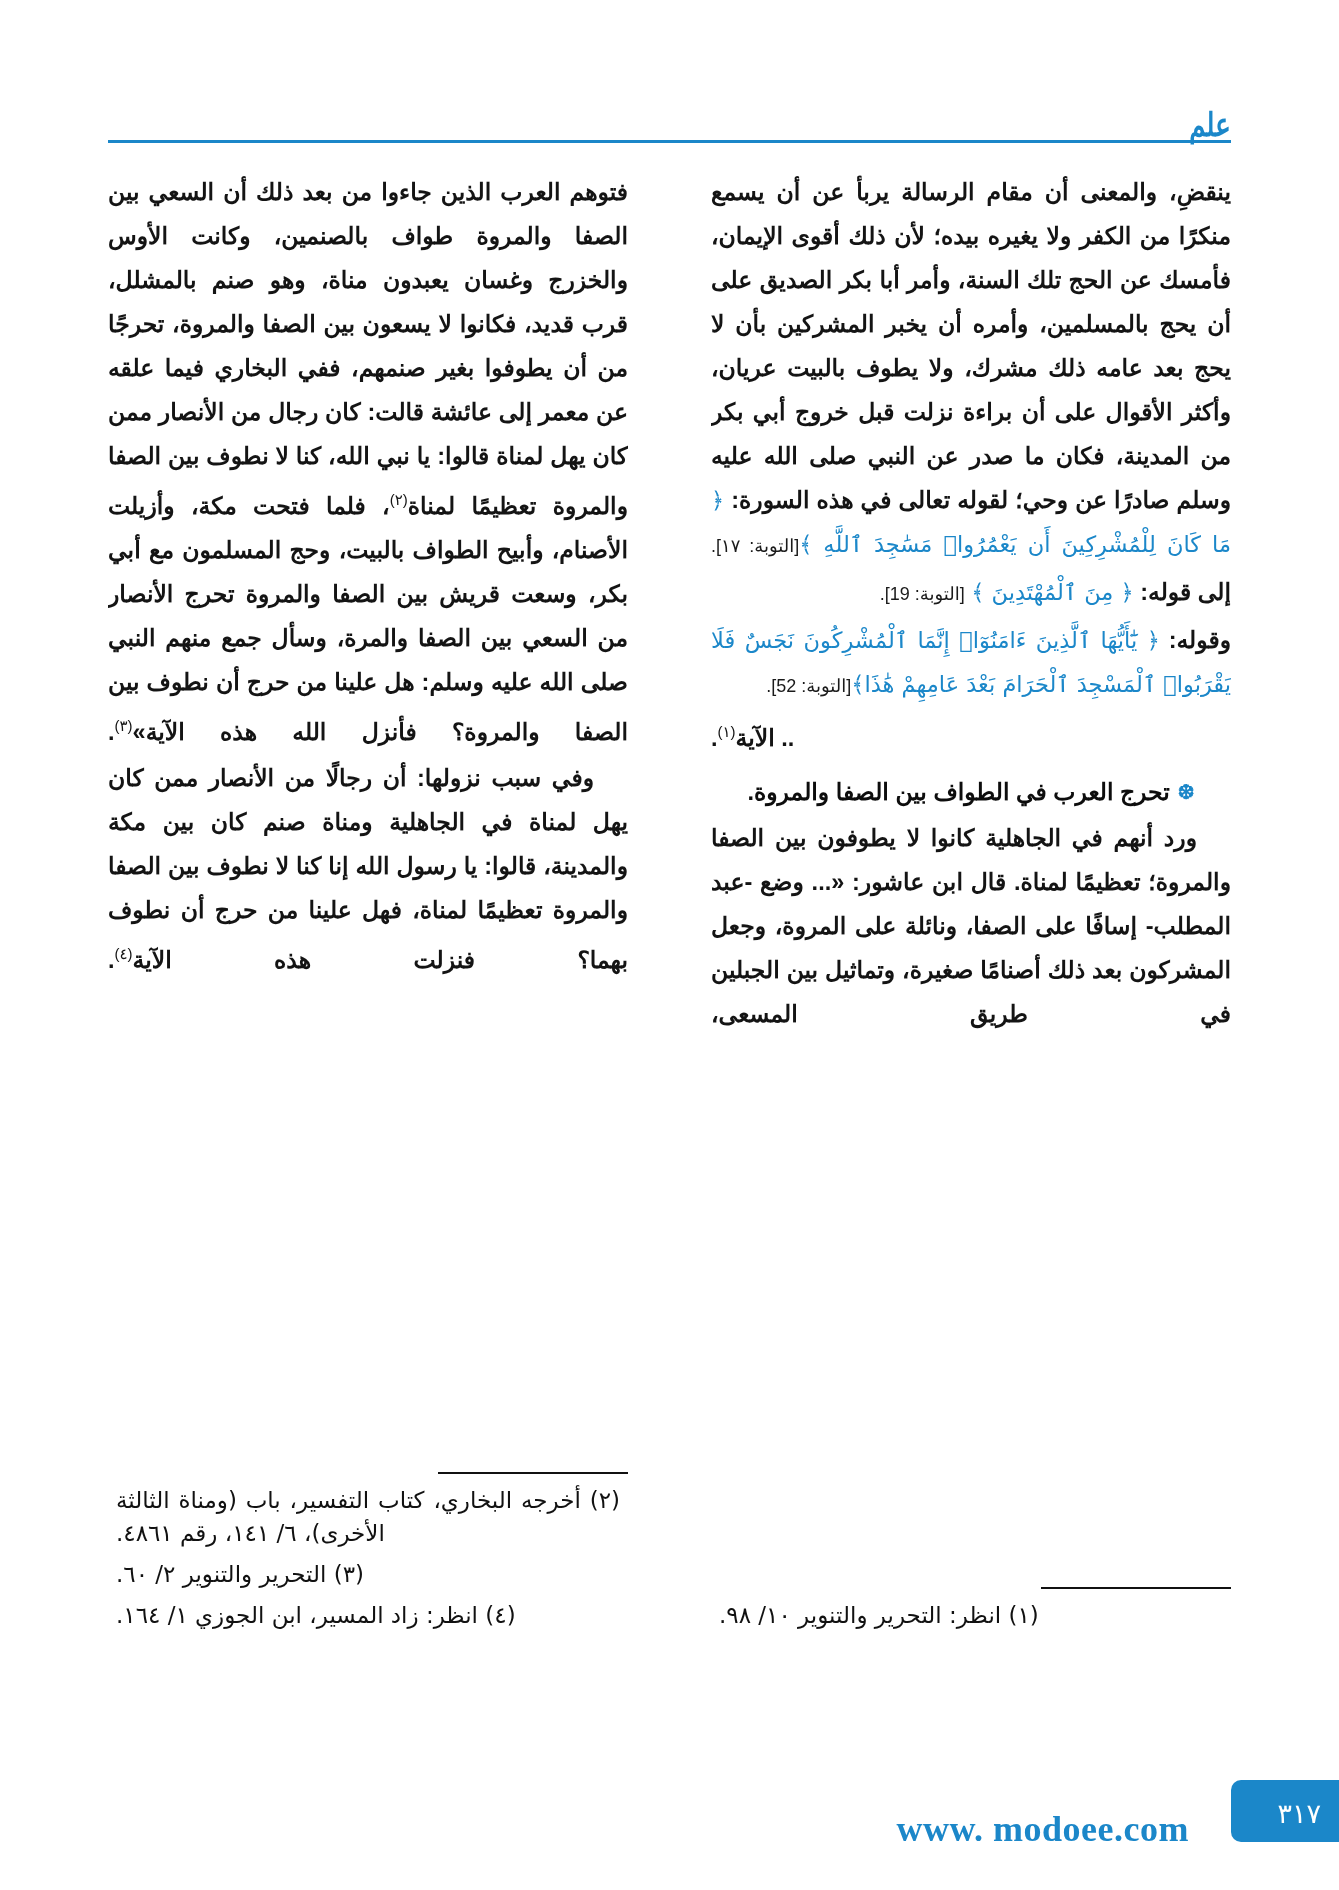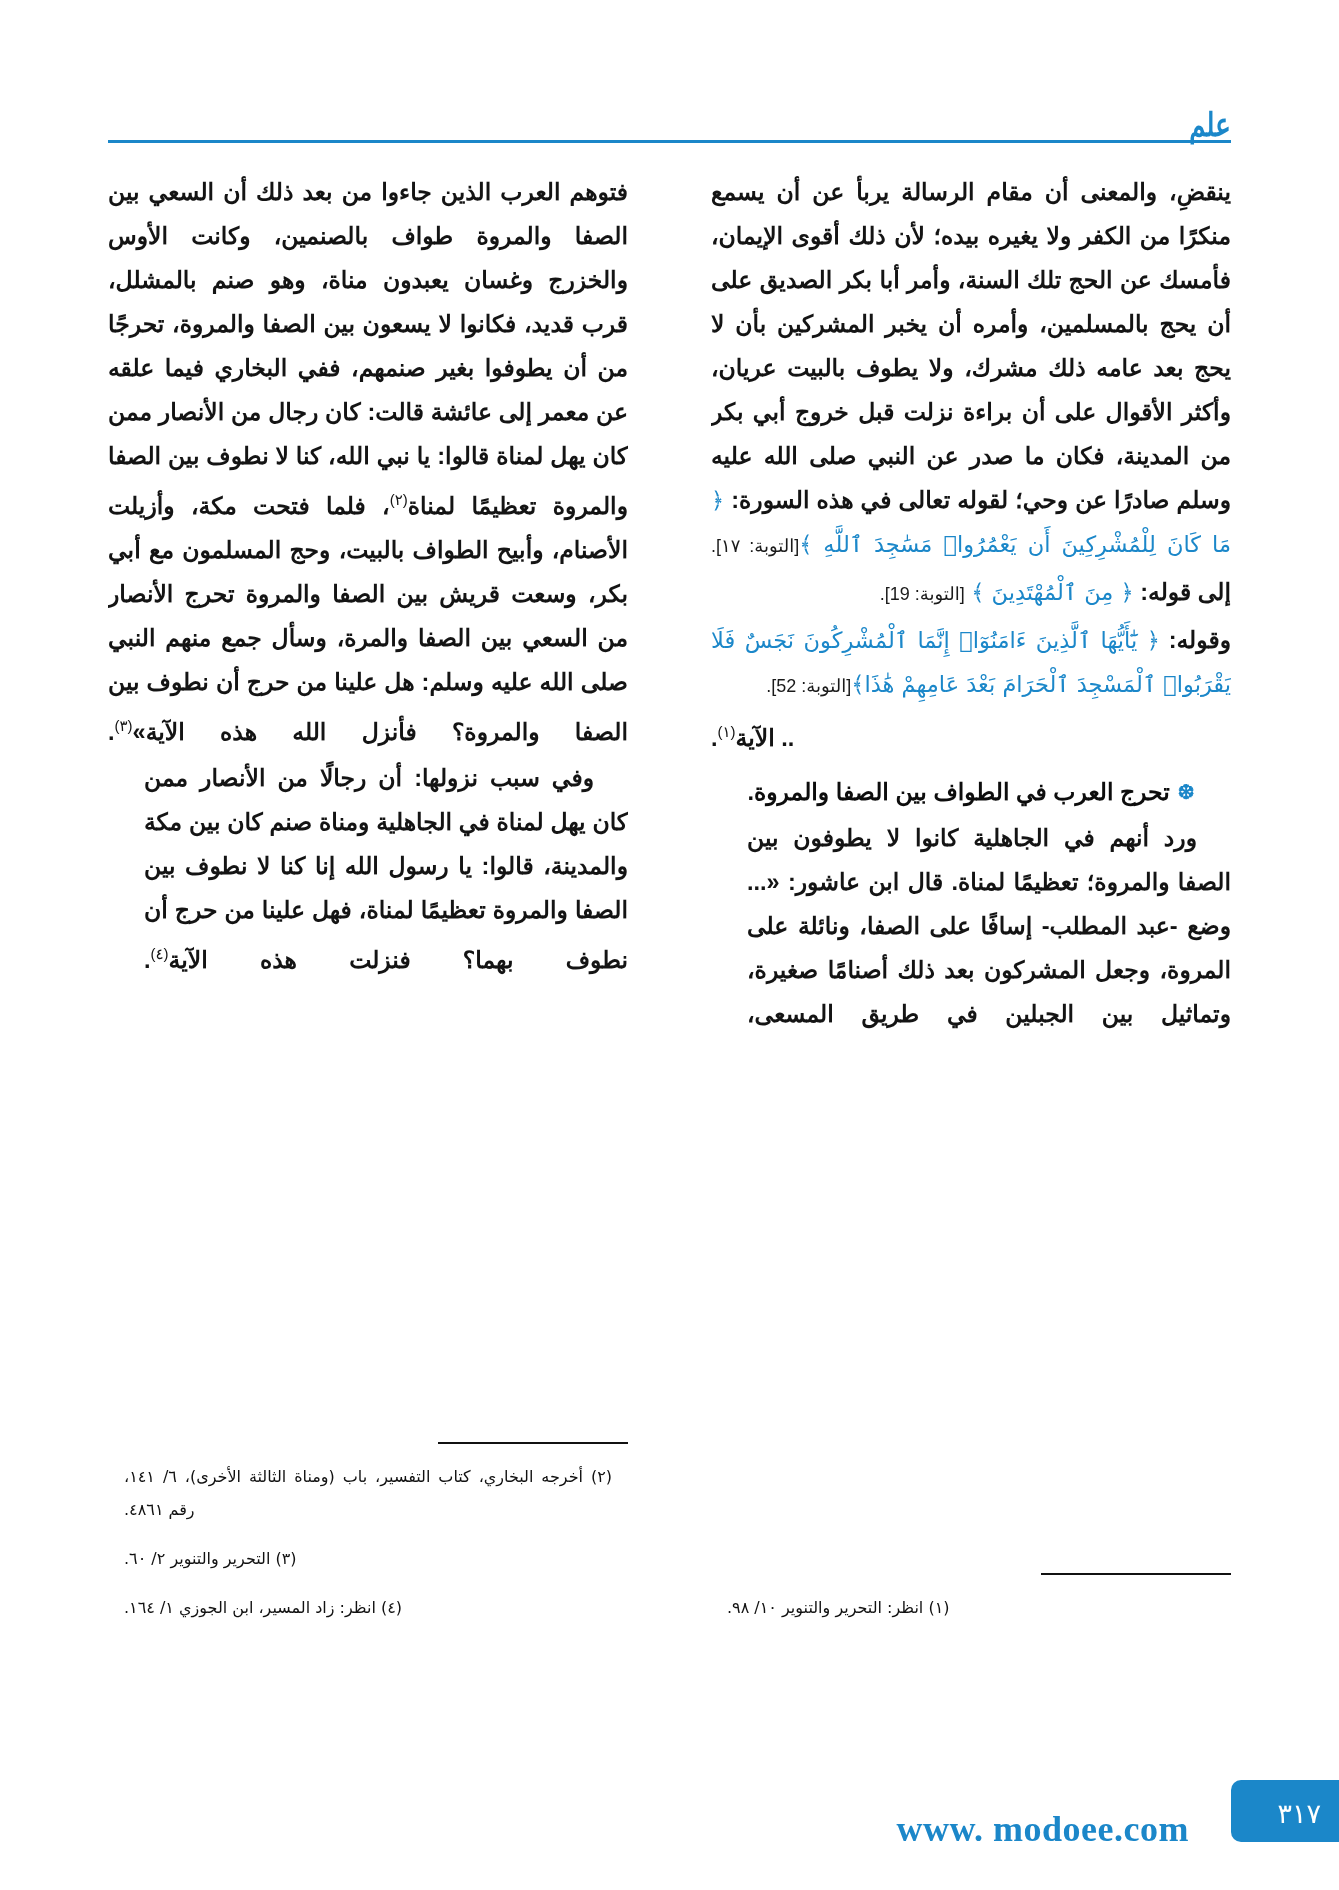--- a/index.html
+++ b/index.html
@@ -77,21 +77,21 @@
     font-size: 23.5px;
     line-height: 44px;
     text-align: justify;
     text-align-last: justify;
     font-weight: 600;
     color: #141414;
     letter-spacing: 0px;
   }
   p.para.last-right { text-align-last: right; }
   p.para.last-left { text-align-last: left; }
-  p.para.indent { text-indent: 34px; margin-left: 36px; }
+  p.para.indent { text-indent: 34px; }
 
   .quran {
     color: #1b87c9;
     font-family: "DejaVu Sans", sans-serif;
     font-size: 22.5px;
     font-weight: normal;
   }
   .ref {
     font-size: 18px;
     font-weight: normal;
@@ -129,26 +129,26 @@
     left: 0;
   }
   .fn-rule {
     width: 190px;
     height: 2px;
     background: #111;
     margin: 0 0 10px auto;
   }
   .col-left .fn-rule { margin: 0 0 10px auto; }
   .fn-line {
-    font-size: 16px;
+    font-size: 23px;
     line-height: 33px;
     text-align: justify;
     text-align-last: left;
     color: #111;
-    margin: 16px;
+    margin: 8px;
     font-family: "DejaVu Sans", sans-serif;
   }
   .fn-line .fn-num { font-family: "DejaVu Sans", sans-serif; }
 
   
   .footer {
     position: absolute;
     left: 0;
     bottom: 0;
     width: 1339px;

